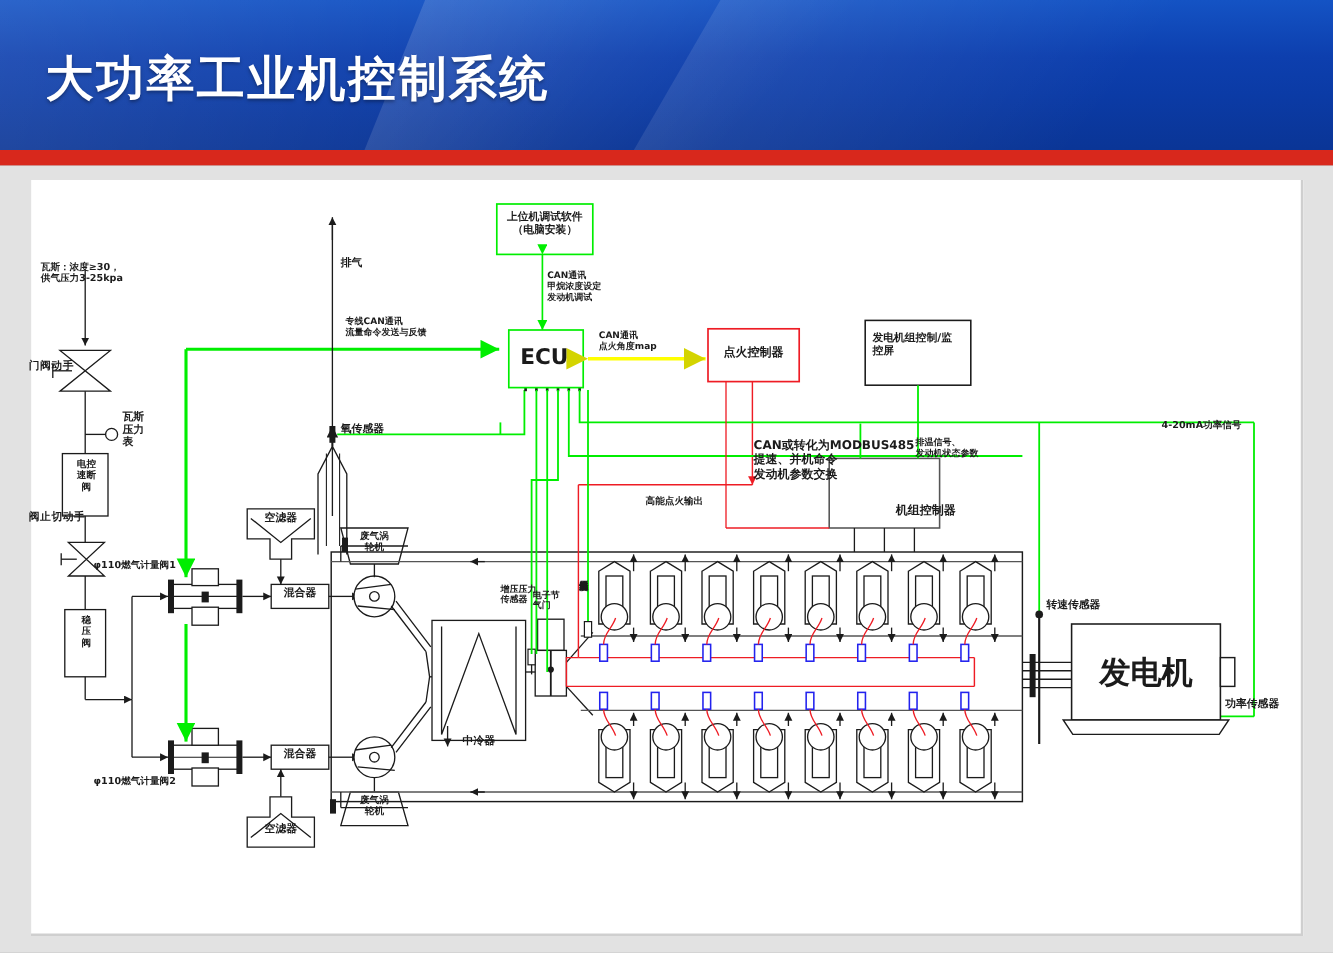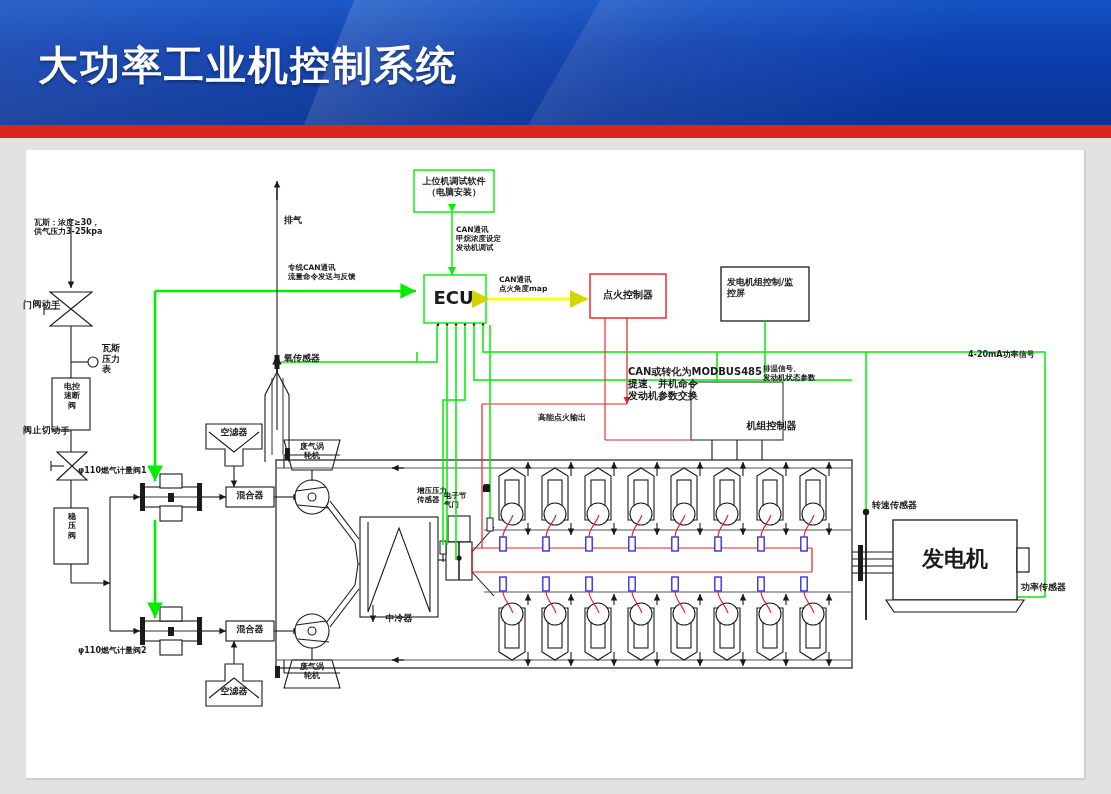--- a/index.html
+++ b/index.html
@@ -49,21 +49,21 @@
   .lbl{
     position:absolute;color:#1b1b1b;
     font-family:"DejaVu Sans","Liberation Sans",sans-serif;
     line-height:1.18;white-space:pre;font-weight:bold;
   }
   .s7{font-size:10px;}
   .s75{font-size:7.5px;}
   .s8{font-size:8px;}
   .s9{font-size:9px;}
   .s10{font-size:10px;}
-  .s22{font-size:22px;}
+  .s22{font-size:26px;}
   .s18{font-size:18px;}
   .vert{writing-mode:vertical-rl;text-orientation:upright;line-height:1.05;}
   .ctr{text-align:center;}
 </style>
 </head>
 <body>
 
 <div id="slide">
 
   <div class="hdr">

